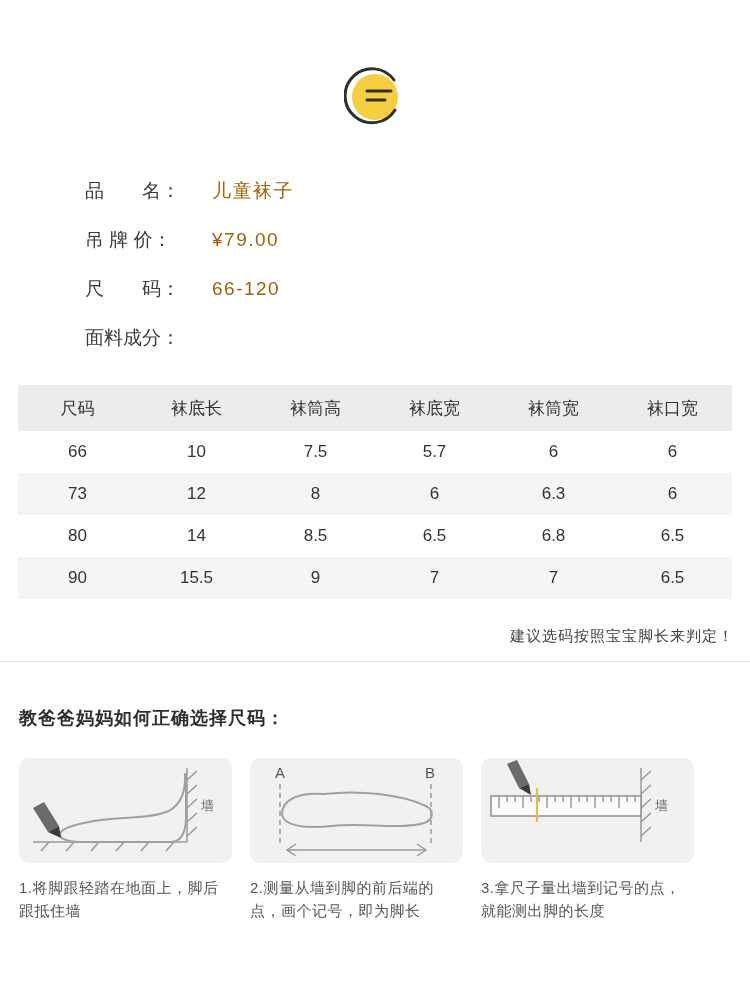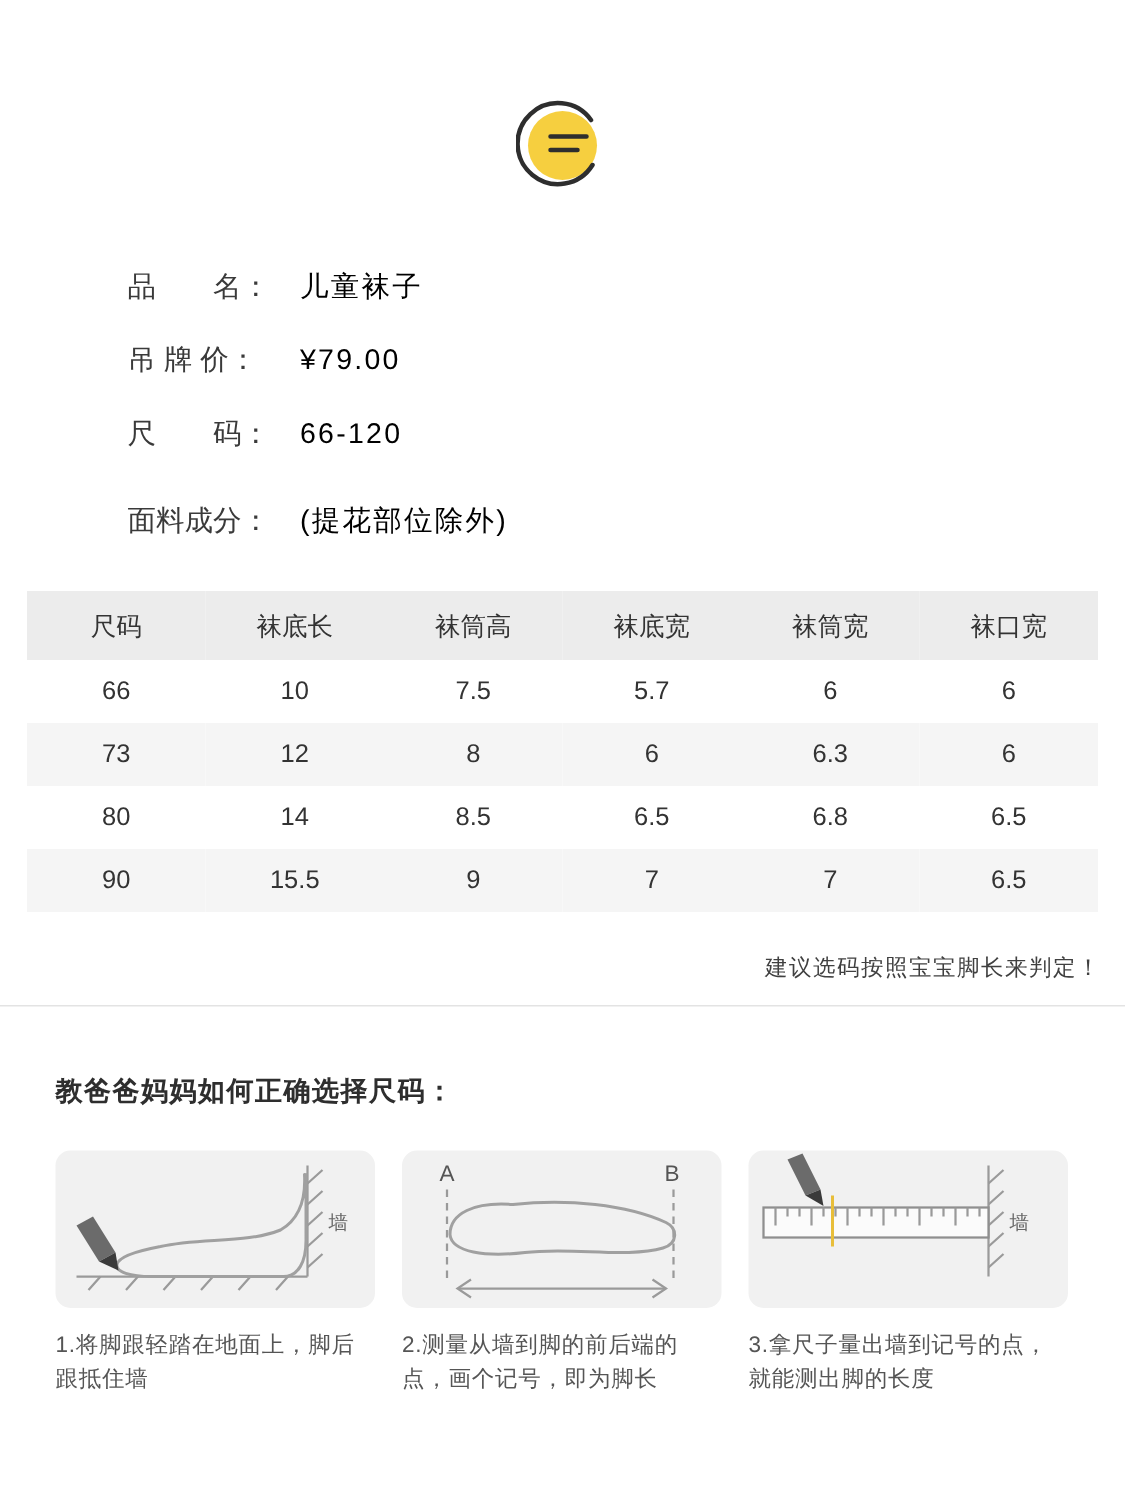--- a/index.html
+++ b/index.html
@@ -9,36 +9,36 @@
 
   
   .header { display:flex; justify-content:center; align-items:center; gap:16px; padding-top:64px; }
   .header-text h1 { font-size:36px; font-weight:700; color:#141414; letter-spacing:3px; line-height:1.1; }
   .header-text .subtitle { font-size:14px; font-weight:700; color:#9a9a9a; letter-spacing:1px; margin-top:5px; }
 
   
   .product { margin:52px 0 0 85px; }
   .field { display:flex; align-items:baseline; font-size:19px; margin-bottom:23px; }
   .field .label { width:115px; flex-shrink:0; color:#3a3a3a; }
-  .field .value-wrap { color:#000000; letter-spacing:1.5px; }
+  .field .value-wrap { color:#a16207; letter-spacing:1.5px;margin-left:12px; }
   .field .value-note { margin-top:9px; letter-spacing:1.5px; }
 
   
   table.size-table { width:714px; margin:34px 18px 0 18px; border-collapse:collapse; table-layout:fixed; text-align:center; font-size:17px; color:#333; }
   table.size-table th { font-weight:400; background:#ececec; height:46px; }
   table.size-table td { height:42px; }
   table.size-table tbody tr:nth-child(even) { background:#f5f5f5; }
   table.size-table tbody tr:nth-child(odd) { background:#ffffff; }
 
   
   .size-note { text-align:right; padding-right:16px; margin-top:28px; font-size:15px; color:#404040; letter-spacing:1px; }
   .divider { border:none; border-top:1px solid #e3e3e3; margin-top:15px; }
 
   
-  .guide { padding:0 37px; margin-top:44px; }
+  .guide { padding:0 19px; margin-top:44px; }
   .guide h2 { font-size:18px; font-weight:700; color:#2e2e2e; letter-spacing:1px; }
   .steps { display:flex; gap:18px; margin-top:28px; }
   .step { width:213px; }
   .illus { width:213px; height:105px; background:#f1f1f1; border-radius:10px; overflow:hidden; }
   .step p { margin-top:13px; font-size:15px; color:#555; line-height:1.55; letter-spacing:0.5px; }
 
   .sketch { stroke:#a0a0a0; stroke-width:2; fill:none; stroke-linecap:round; }
   .sketch-thin { stroke:#9a9a9a; stroke-width:1.5; fill:none; }
   .svg-label { font-family:"Liberation Sans",sans-serif; font-size:13px; fill:#666; }
   .svg-letter { font-family:"Liberation Sans",sans-serif; font-size:15px; fill:#555; }
@@ -65,21 +65,20 @@
       <span class="label">吊 牌 价：</span>
       <span class="value-wrap">¥79.00</span>
     </div>
     <div class="field">
       <span class="label">尺　　码：</span>
       <span class="value-wrap">66-120</span>
     </div>
     <div class="field">
       <span class="label">面料成分：</span>
       <span class="value-wrap">
-        <span class="value-note" style="display:block">(提花部位除外)</span>
       </span>
     </div>
   </div>
 
   <table class="size-table">
     <thead>
       <tr>
         <th>尺码</th>
         <th>袜底长</th>
         <th>袜筒高</th>

